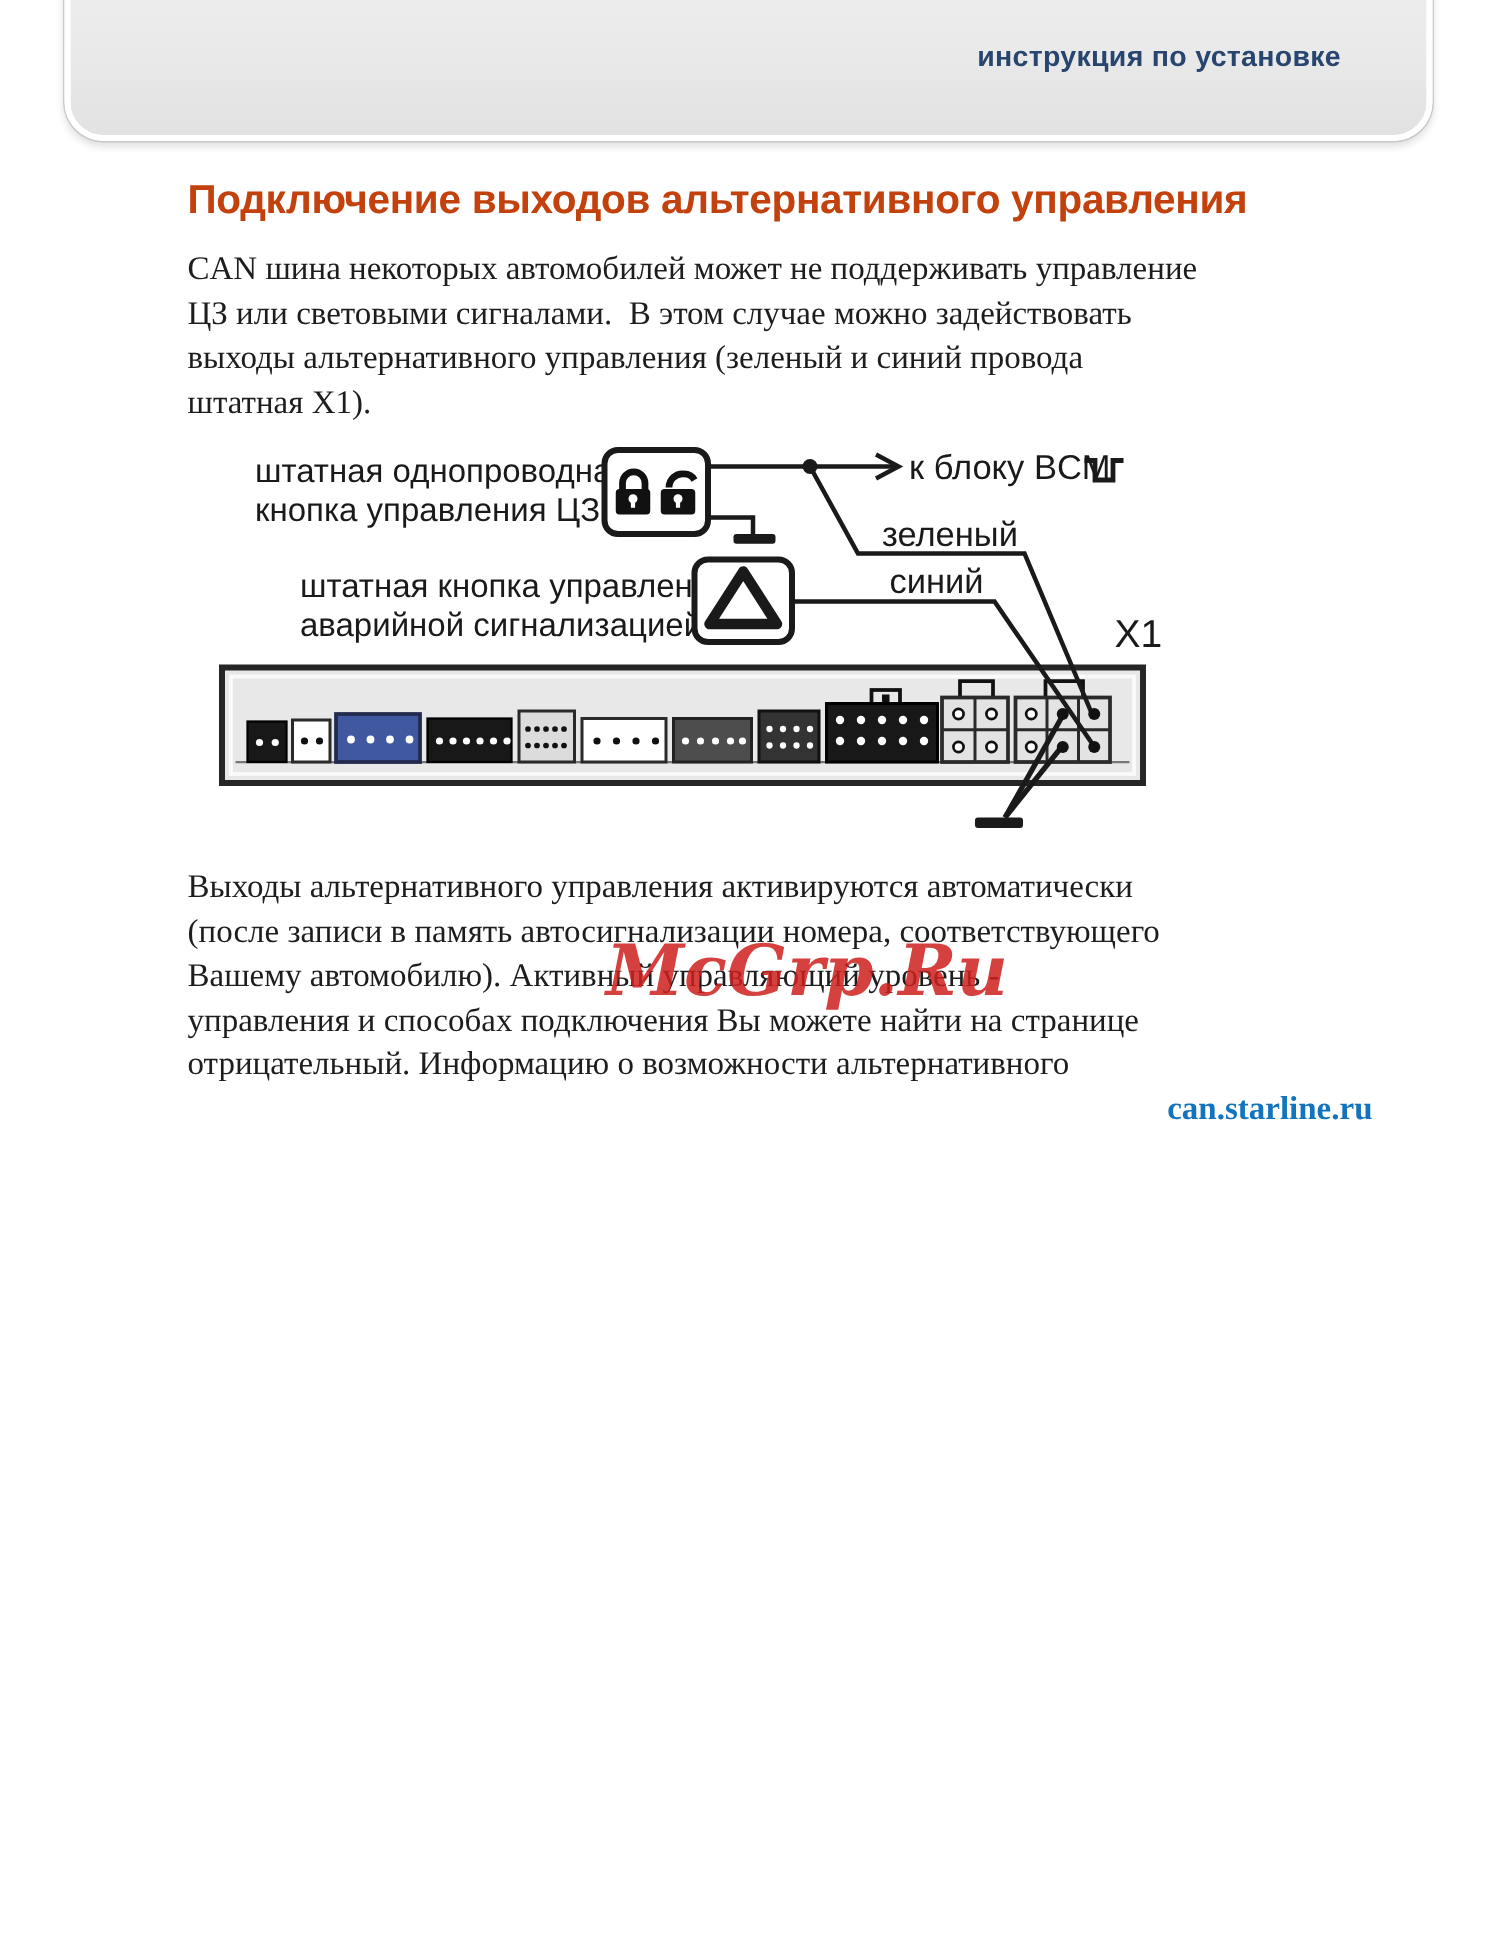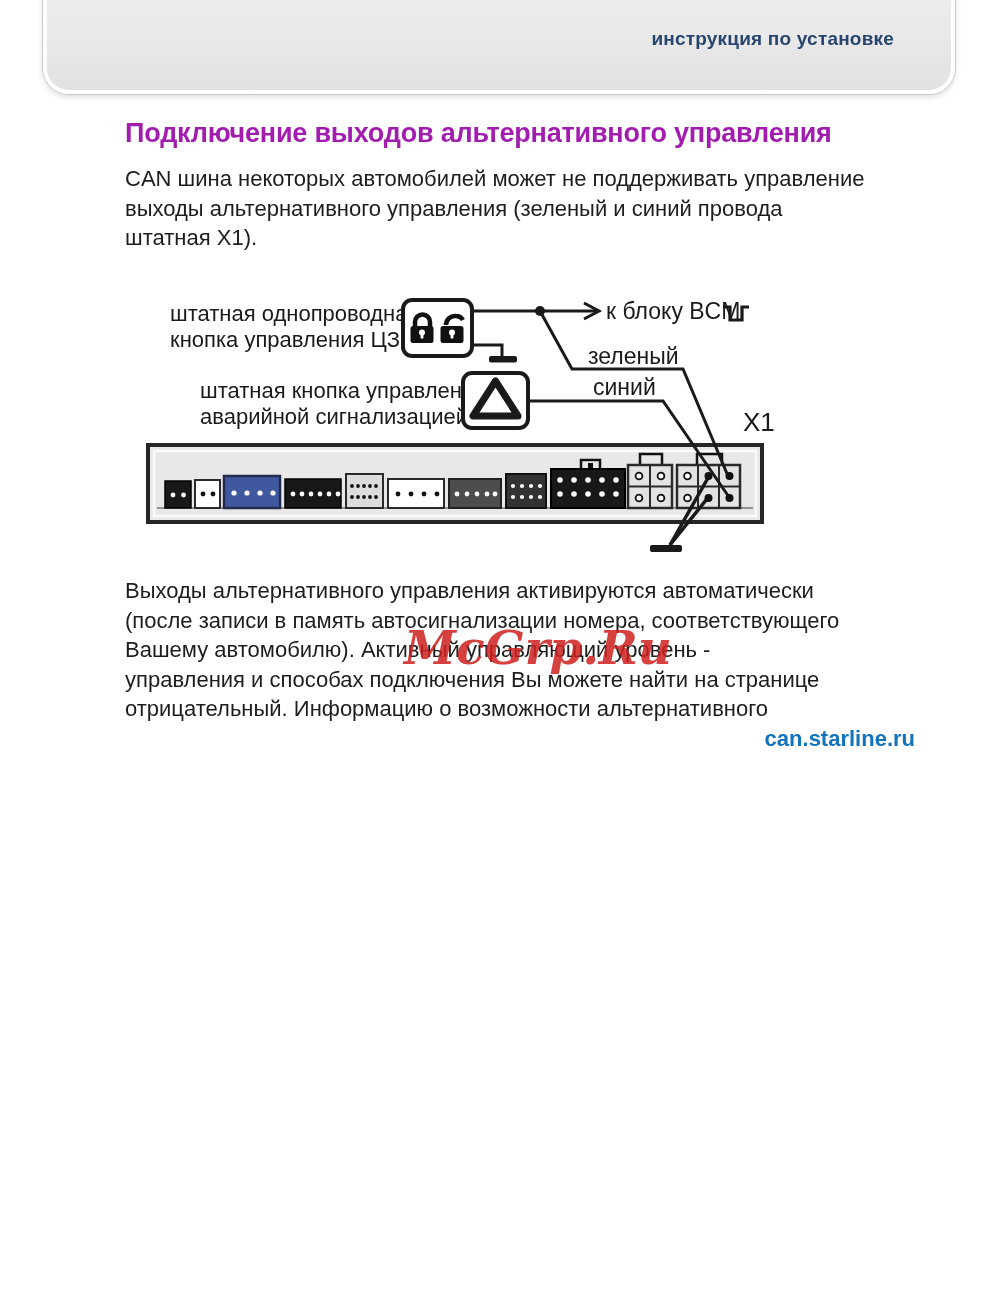--- a/index.html
+++ b/index.html
@@ -13,23 +13,23 @@
     background:linear-gradient(180deg,#efefef 0%,#e9e9e9 55%,#e2e2e2 100%);
     border:4px solid #ffffff;border-radius:26px;
     box-shadow:0 0 0 1px #c9c9c9, 0 3px 6px rgba(0,0,0,0.14);
   }
   .header-title{
     position:absolute;right:57px;top:58px;
     font-size:19px;font-weight:600;color:#27456e;letter-spacing:.2px;
   }
   .doc-title{
     position:absolute;left:125px;top:118px;width:800px;
-    font-size:27px;font-weight:bold;color:#a21caf;letter-spacing:-.2px;
-  }
-  .para{position:absolute;left:125px;width:790px;font-size:22px;color:#1d1d1d;}
+    font-size:27px;font-weight:bold;color:#c2410c;letter-spacing:-.2px;
+  }
+  .para{position:absolute;left:125px;width:790px;font-size:22px;color:#1d1d1d;font-family:Liberation Serif, serif;}
   .para .line{height:29.5px;line-height:29.5px;white-space:nowrap;}
   .para1{top:164px;}
   .para2{top:576px;}
   .link-line{height:29.5px;line-height:29.5px;text-align:right;}
   .starline-link{font-size:22px;font-weight:bold;color:#1373bd;text-decoration:none;}
   .diagram{position:absolute;left:0;top:290px;}
   .diagram text{fill:#1a1a1a;font-family:"Liberation Sans","DejaVu Sans",sans-serif;}
   .watermark{
     position:absolute;left:404px;top:620px;
     font-family:"DejaVu Serif","Liberation Serif",serif;
@@ -51,20 +51,21 @@
 <div class="page">
 
   <div class="header-box">
     <div class="header-title">инструкция по установке</div>
   </div>
 
   <div class="doc-title">Подключение выходов альтернативного управления</div>
 
   <div class="para para1">
     <div class="line">CAN шина некоторых автомобилей может не поддерживать управление</div>
+    <div class="line">ЦЗ или световыми сигналами.&nbsp; В этом случае можно задействовать</div>
     <div class="line">выходы альтернативного управления (зеленый и синий провода</div>
     <div class="line">штатная X1).</div>
   </div>
 
   <svg class="diagram" width="1000" height="285" viewBox="0 0 1000 285">
 
     <text x="170" y="31" font-size="22">штатная однопроводная</text>
     <text x="170" y="57" font-size="22">кнопка управления ЦЗ</text>
 
     <g>

